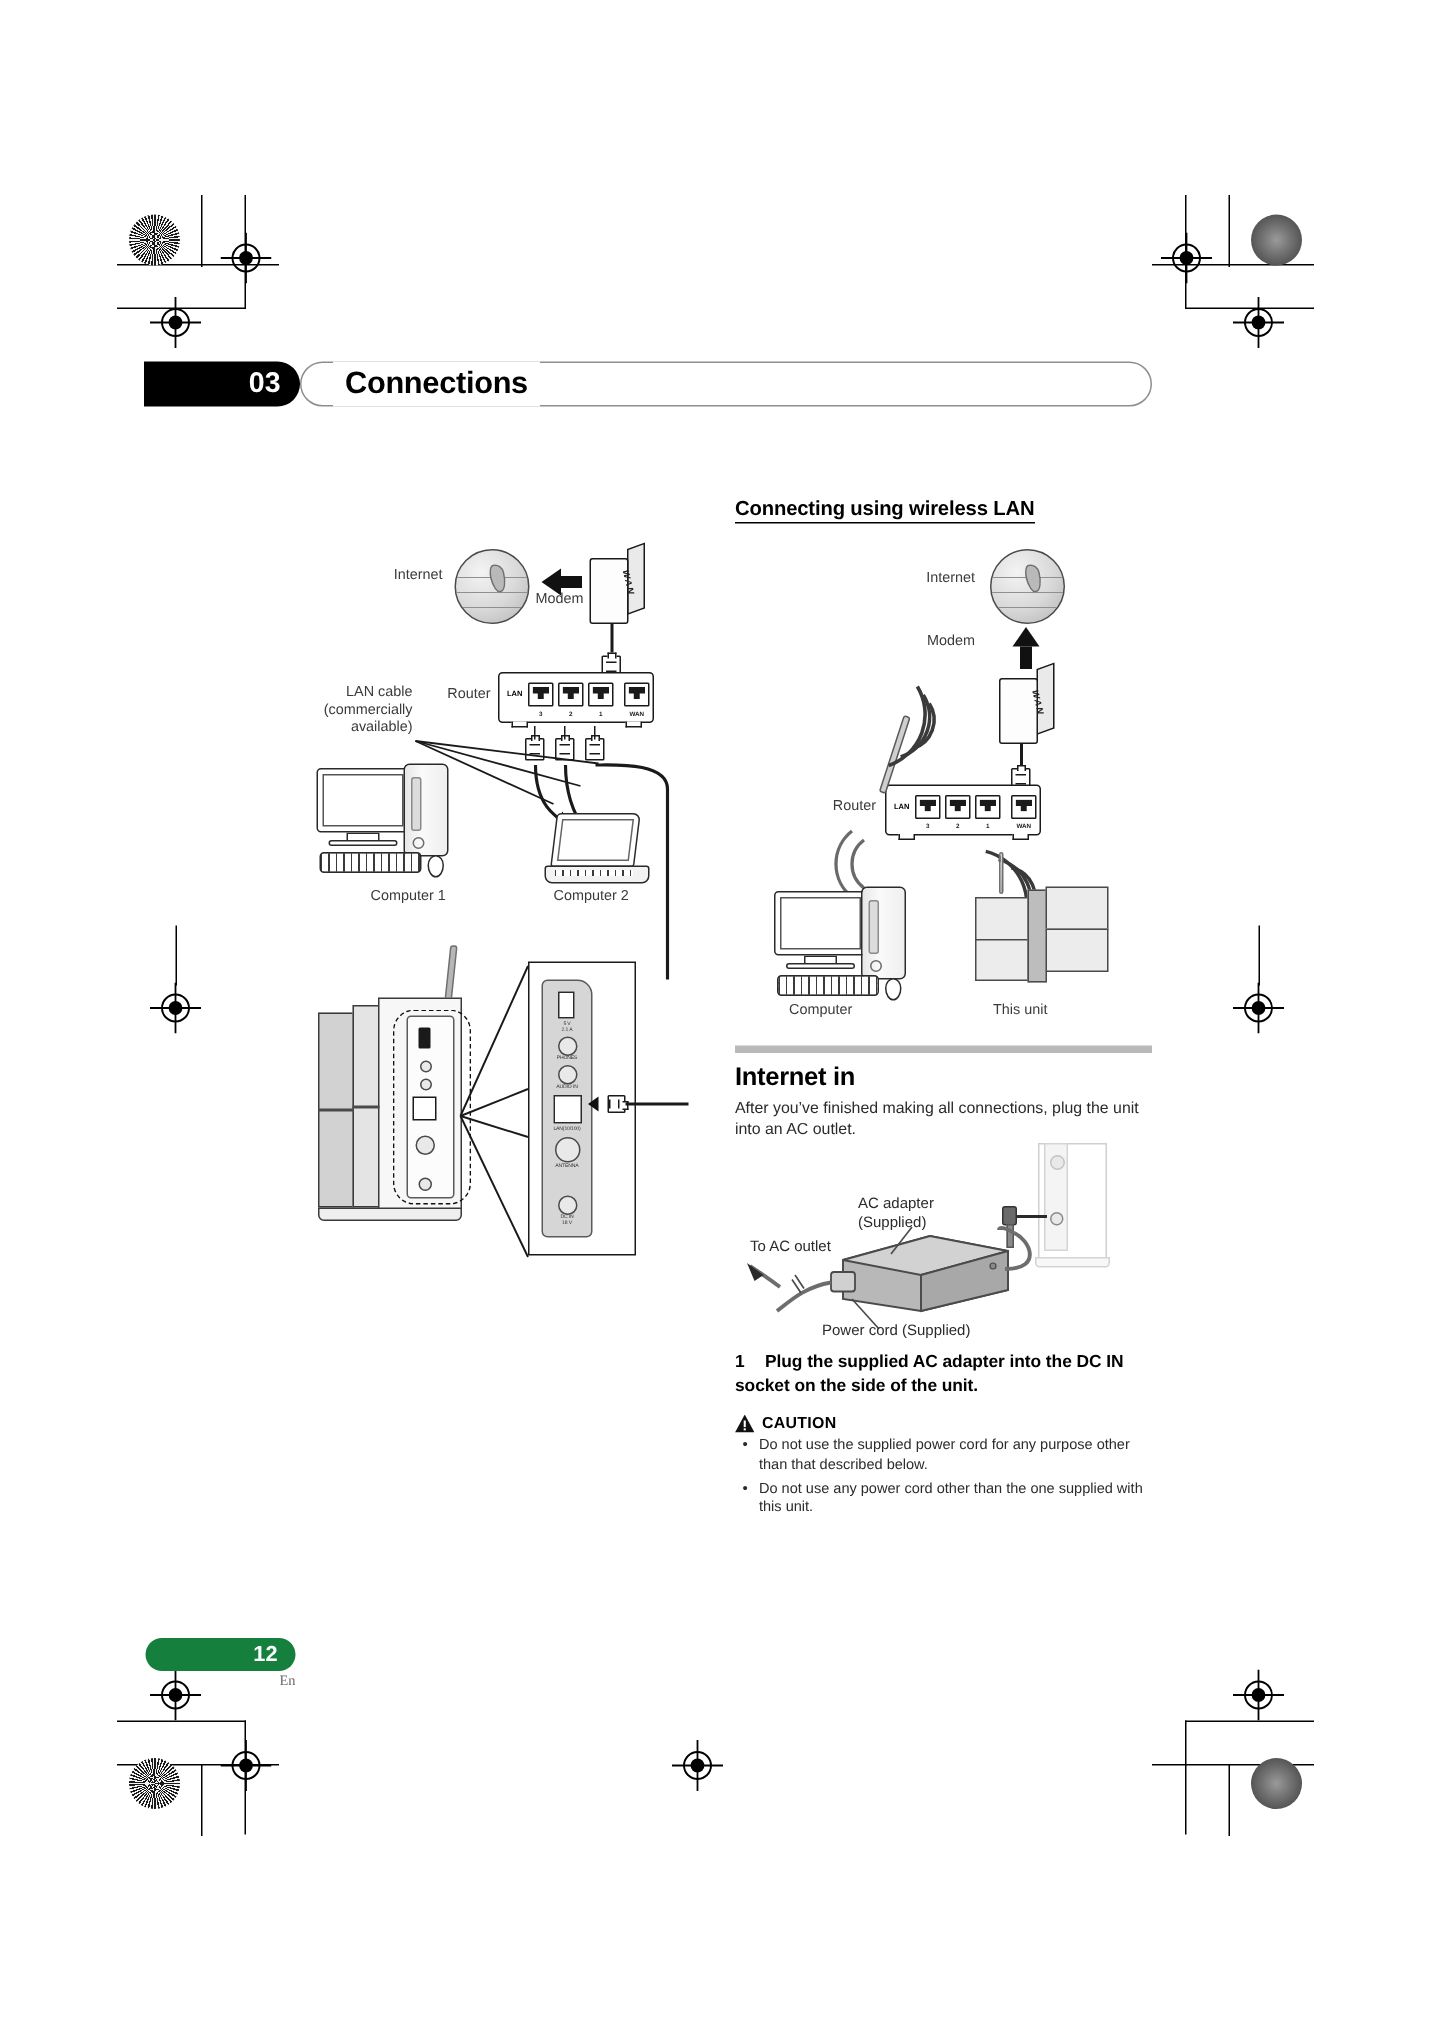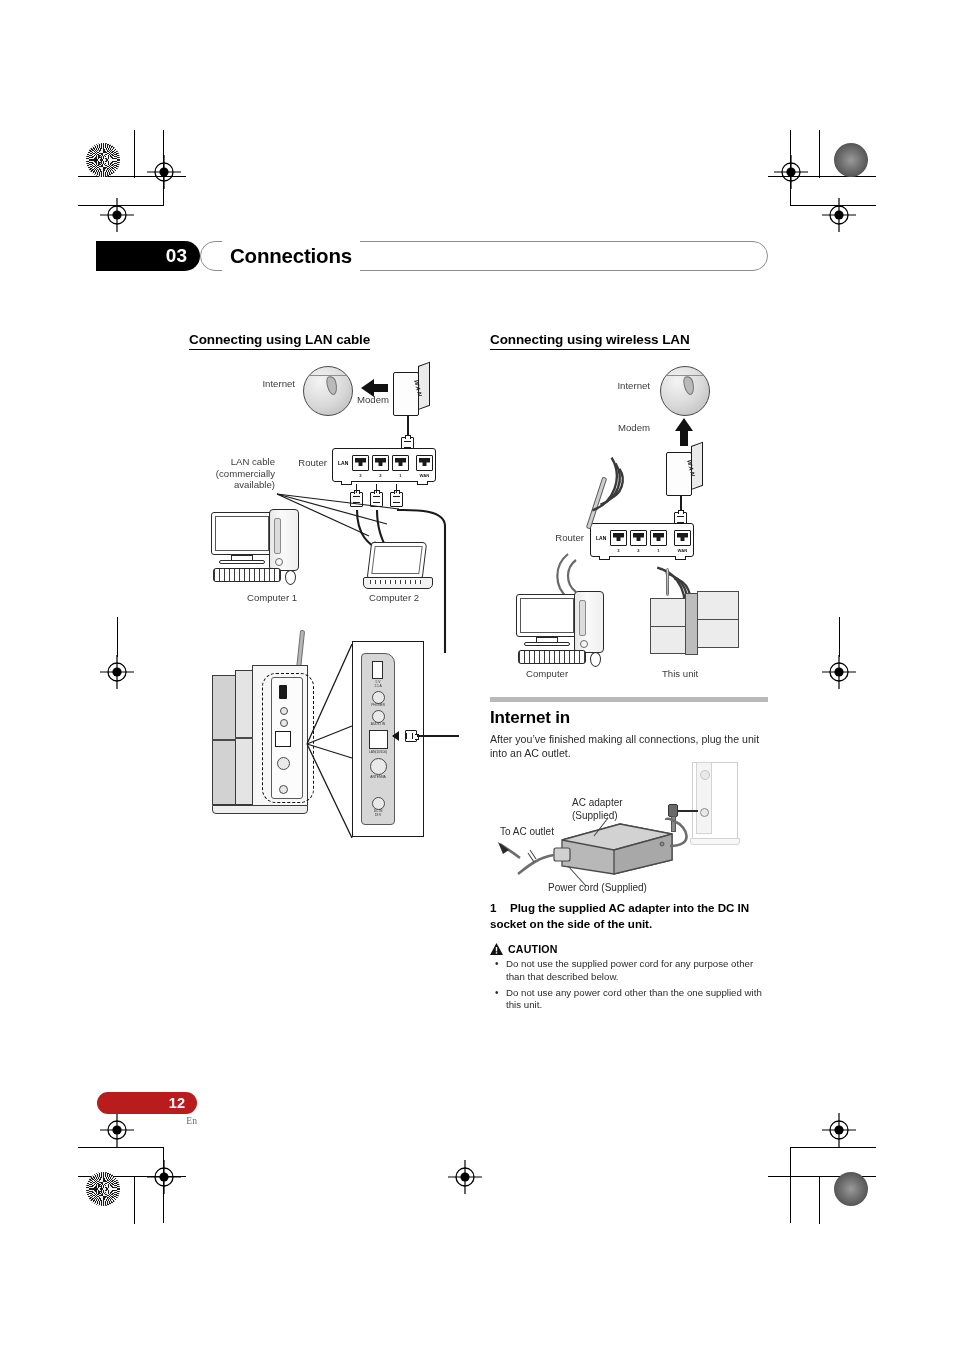--- a/index.html
+++ b/index.html
@@ -148,21 +148,21 @@
   p.step{margin:0 0 0 0;font-size:11.6px;font-weight:bold;line-height:1.35;letter-spacing:-.05px;}
   .stepwrap{margin-top:14px;}
   .stepno{display:inline-block;width:20px;}
   .caut-h{display:flex;align-items:center;gap:5px;margin:12px 0 3px 0;}
   .caut-h span.t{font-size:10.6px;font-weight:bold;letter-spacing:.2px;}
   ul.caut{margin:0;padding-left:16px;list-style:none;}
   ul.caut li{font-size:9.7px;line-height:1.3;color:#2b2b2b;margin-bottom:3px;position:relative;}
   ul.caut li::before{content:"\2022";position:absolute;left:-11px;top:-1px;font-size:10px;}
 
   
-  .pgpill{position:absolute;left:97px;top:1092px;width:100px;height:22px;background:#b91c1c;
+  .pgpill{position:absolute;left:97px;top:1092px;width:100px;height:22px;background:#15803d;
           border-radius:11px;color:#fff;font-size:14.5px;font-weight:bold;
           display:flex;align-items:center;justify-content:flex-end;padding-right:12px;box-sizing:border-box;}
   .pgen{position:absolute;left:97px;top:1115px;width:100px;text-align:right;font-size:9.6px;color:#6a6a6a;font-family:Liberation Serif, serif;}
 </style>
 </head>
 <body>
 
 <div class="page">
 
   <div>
@@ -245,23 +245,20 @@
   </div>
 
 
   <div class="chapbar">
     <div class="chap-pill"></div>
     <div class="chap-num">03</div>
     <div class="chap-box"></div>
     <div class="chap-title">Connections</div>
   </div>
 
-  <div class="colL">
-    <h3 class="sec">Connecting using LAN cable</h3>
-  </div>
 
   <div style="position:absolute;left:189px;top:360px;width:270px;height:270px;">
 
     <div class="glob" style="left:114px;top:6px;width:48px;height:48px;"></div>
     <div class="dlabel r" style="left:10px;top:18px;width:96px;">Internet</div>
 
     <div class="arrowL" style="left:172px;top:19px;">
         <div class="tail"></div>
       </div>
 

